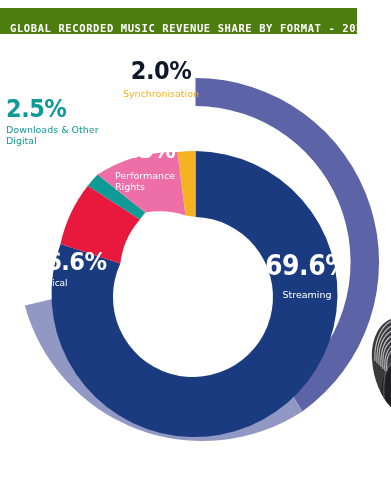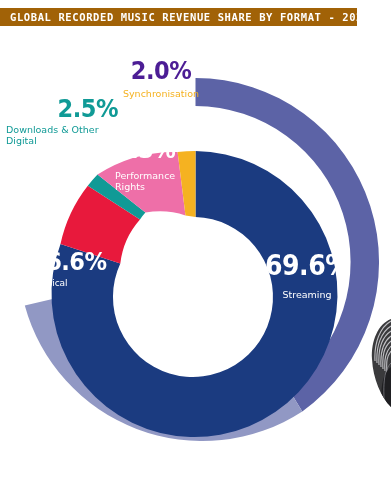--- a/index.html
+++ b/index.html
@@ -20,24 +20,24 @@
     height: 493px;
     overflow: hidden;
   }
 
   
   .title-bar {
     position: absolute;
     left: 0;
     top: 8px;
     width: 357px;
-    height: 18px;
-    background: #a16207;
+    height: 26px;
+    background: #4d7c0f;
     display: flex;
-    align-items: center;
+    align-items: flex-end;
     box-sizing: border-box;
     padding-left: 10px;
   }
   .title-text {
     color: #ffffff;
     font-family: "DejaVu Sans Mono", monospace;
     font-size: 10.5px;
     font-weight: bold;
     letter-spacing: 0.6px;
     white-space: nowrap;
@@ -78,31 +78,31 @@
     line-height: 1.12;
   }
 
   
   .co-sync {
     left: 113px;
     top: 24px;
     text-align: center;
     width: 96px;
   }
-  .co-sync .pct { font-size: 25px; color: #4c1d95; }
+  .co-sync .pct { font-size: 25px; color: #0f172a; }
   .co-sync .nm  { font-size: 9.5px; color: #F5B221; margin-top: 6px; }
 
   
   .co-dl {
     left: 6px;
     top: 62px;
     text-align: left;
     width: 112px;
   }
-  .co-dl .pct { font-size: 25px; color: #109A96; text-align: right; }
+  .co-dl .pct { font-size: 25px; color: #109A96; }
   .co-dl .nm  { font-size: 9.5px; color: #109A96; margin-top: 4px; }
 
   
   .co-perf {
     left: 115px;
     top: 103px;
     text-align: left;
     width: 80px;
   }
   .co-perf .pct { font-size: 25px; color: #ffffff; }

